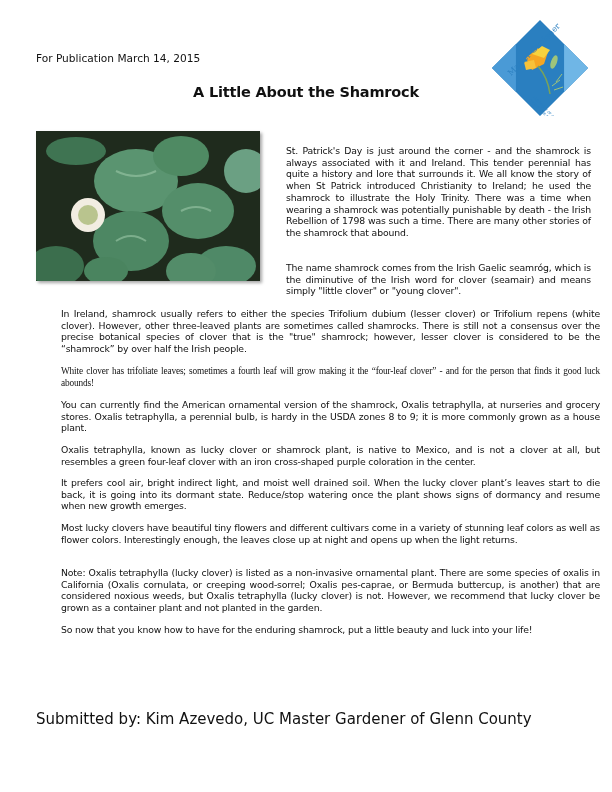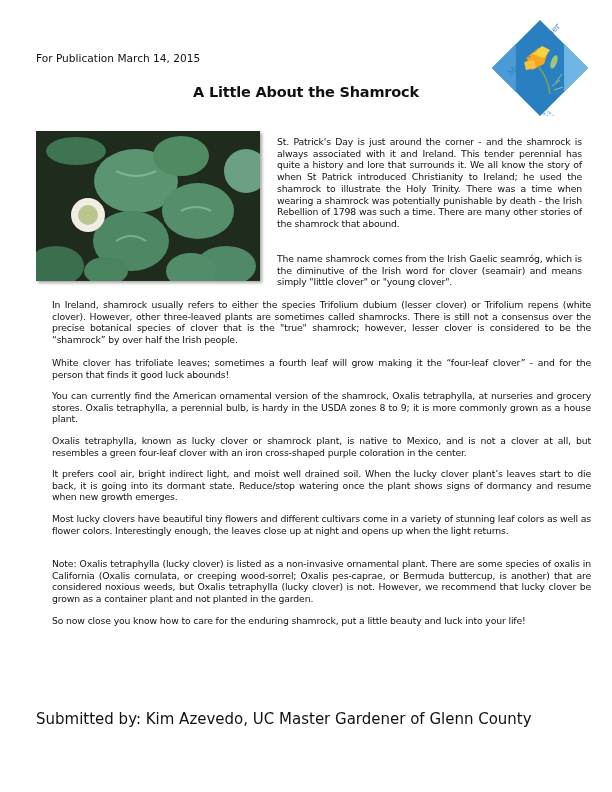--- a/index.html
+++ b/index.html
@@ -6,21 +6,21 @@
   body { width:612px; height:792px; position:relative; overflow:hidden;
          font-family:"DejaVu Sans", sans-serif; color:#111; }
   .pubdate { position:absolute; left:36px; top:52px; font-size:10.6px; }
   .title { position:absolute; left:0; width:612px; top:84px; text-align:center;
            font-size:14.5px; font-weight:bold; letter-spacing:-0.2px; }
   .title span { position:relative; left:0px; }
   .logo { position:absolute; left:478px; top:16px; width:118px; height:100px; }
   .photo { position:absolute; left:36px; top:131px; width:224px; height:150px;
            box-shadow:2px 2px 3px rgba(0,0,0,0.35); overflow:hidden; background:#1d2a1c; }
   .p { position:absolute; font-size:9.3px; line-height:11.7px; text-align:justify;
-       margin:7px; letter-spacing:-0.15px; }
+       margin:16px; letter-spacing:-0.15px; }
   .p.right { left:270px; width:305px; }
   .p.full { left:45px; width:539px; }
   .poem { position:absolute; left:72px; top:629px; font-size:9.4px; line-height:14.8px;
           font-style:italic; }
   .poem div { white-space:nowrap; }
   .submitted { position:absolute; left:36px; top:710px; font-size:15px; }
 </style>
 </head>
 <body>
 
@@ -69,24 +69,24 @@
     <g>
       <circle cx="52" cy="84" r="17" fill="#f2ede2"></circle>
       <circle cx="52" cy="84" r="10" fill="#b9c48e"></circle>
     </g>
   </svg>
 </div>
 
 <p class="p right" style="top:129px;">St. Patrick's Day is just around the corner - and the shamrock is always associated with it and Ireland.   This tender perennial has quite a history and lore that surrounds it.  We all know the story of when St Patrick introduced Christianity to Ireland; he used the shamrock to illustrate the Holy Trinity.   There was a time when wearing a shamrock was potentially punishable by death - the Irish Rebellion of 1798 was such a time.   There are many other stories of the shamrock that abound.</p>
 <p class="p right" style="top:246px;">The name shamrock comes from the Irish Gaelic seamróg, which is the diminutive of the Irish word for clover (seamair) and means simply "little clover" or "young clover".</p>
 <p class="p full" style="top:292px;">In Ireland, shamrock usually refers to either the species Trifolium dubium (lesser clover) or Trifolium repens (white clover). However, other three-leaved plants are sometimes called shamrocks. There is still not a consensus over the precise botanical species of clover that is the "true" shamrock; however, lesser clover is considered to be the “shamrock” by over half the Irish people.</p>
-<p class="p full" style="top:350px;">White clover has trifoliate leaves; sometimes a fourth leaf will grow making it the “four-leaf clover” - and for the person that finds it good luck abounds!</p>
+<p class="p full" style="top:350px;font-family:Liberation Serif, serif;">White clover has trifoliate leaves; sometimes a fourth leaf will grow making it the “four-leaf clover” - and for the person that finds it good luck abounds!</p>
 <p class="p full" style="top:383px;">You can currently find the American ornamental version of the shamrock, Oxalis tetraphylla, at nurseries and grocery stores.  Oxalis tetraphylla, a perennial bulb, is hardy in the USDA zones 8 to 9; it is more commonly grown as a house plant.</p>
 <p class="p full" style="top:428px;">Oxalis tetraphylla, known as lucky clover or shamrock plant, is native to Mexico, and is not a clover at all, but resembles a green four-leaf clover with an iron cross-shaped purple coloration in the center.</p>
 <p class="p full" style="top:461px;">It prefers cool air, bright indirect light, and moist well drained soil. When the lucky clover plant’s leaves start to die back, it is going into its dormant state.   Reduce/stop watering once the plant shows signs of dormancy and resume when new growth emerges.</p>
 <p class="p full" style="top:506px;">Most lucky clovers have beautiful tiny flowers and different cultivars come in a variety of stunning leaf colors as well as flower colors. Interestingly enough, the leaves close up at night and opens up when the light returns.</p>
 <p class="p full" style="top:551px;">Note: Oxalis tetraphylla (lucky clover) is listed as a non-invasive ornamental plant. There are some species of oxalis in California (Oxalis cornulata, or creeping wood-sorrel; Oxalis pes-caprae, or Bermuda buttercup, is another) that are considered noxious weeds, but Oxalis tetraphylla (lucky clover) is not. However, we recommend that lucky clover be grown as a container plant and not planted in the garden.</p>
-<p class="p full" style="top:608px;">So now close you know how to care for the enduring shamrock, put a little beauty and luck into your life!</p>
+<p class="p full" style="top:608px;">So now that you know how to have for the enduring shamrock, put a little beauty and luck into your life!</p>
 
 <div class="poem">
 </div>
 
 <div class="submitted">Submitted by: Kim Azevedo, UC Master Gardener of Glenn County</div>
 
 </body></html>

